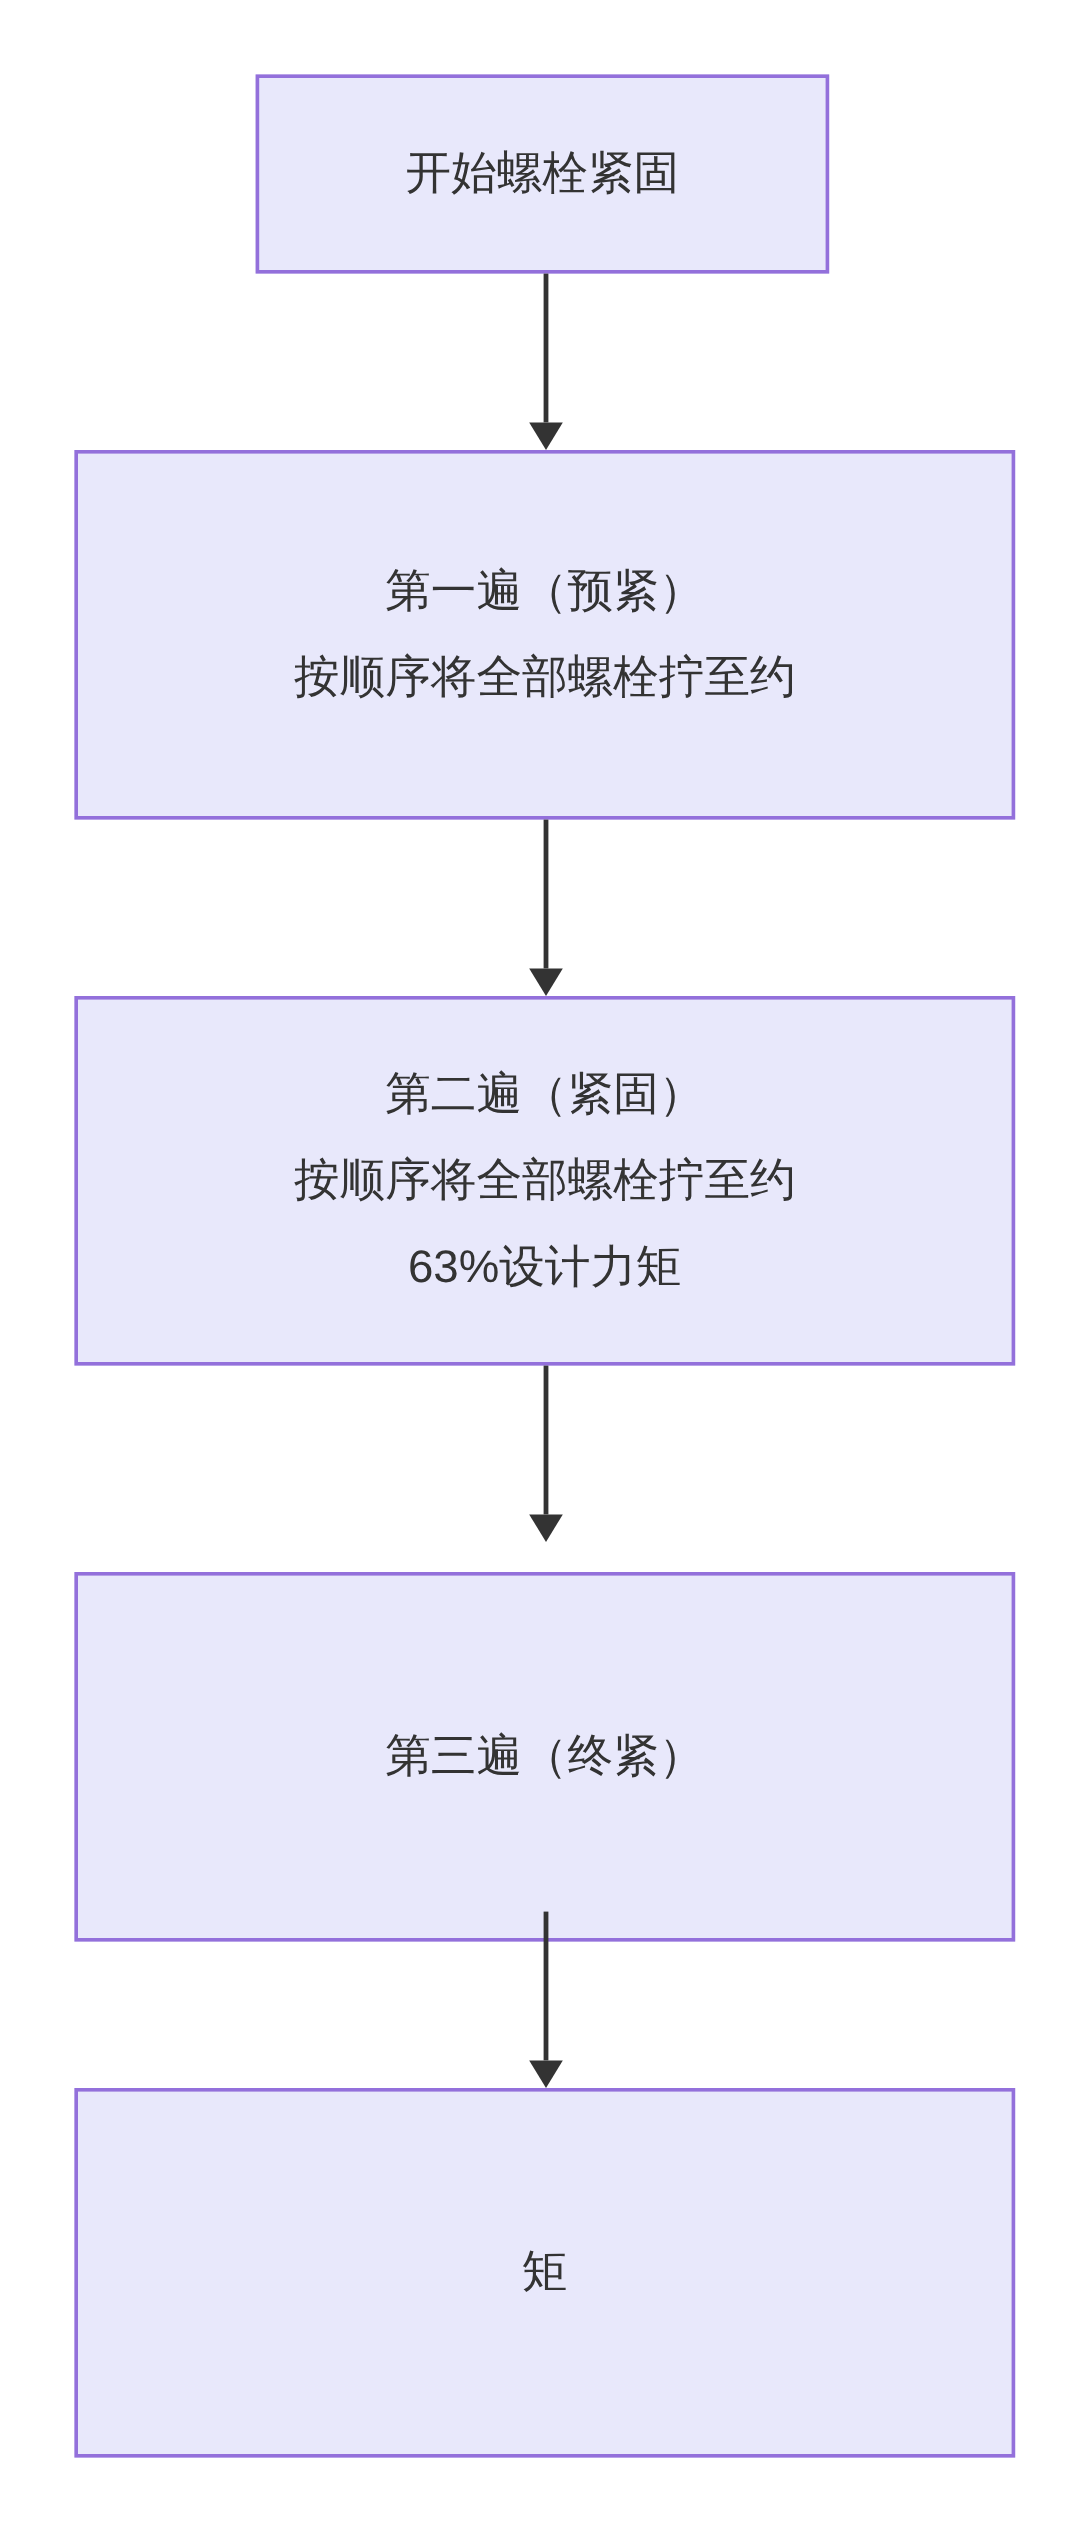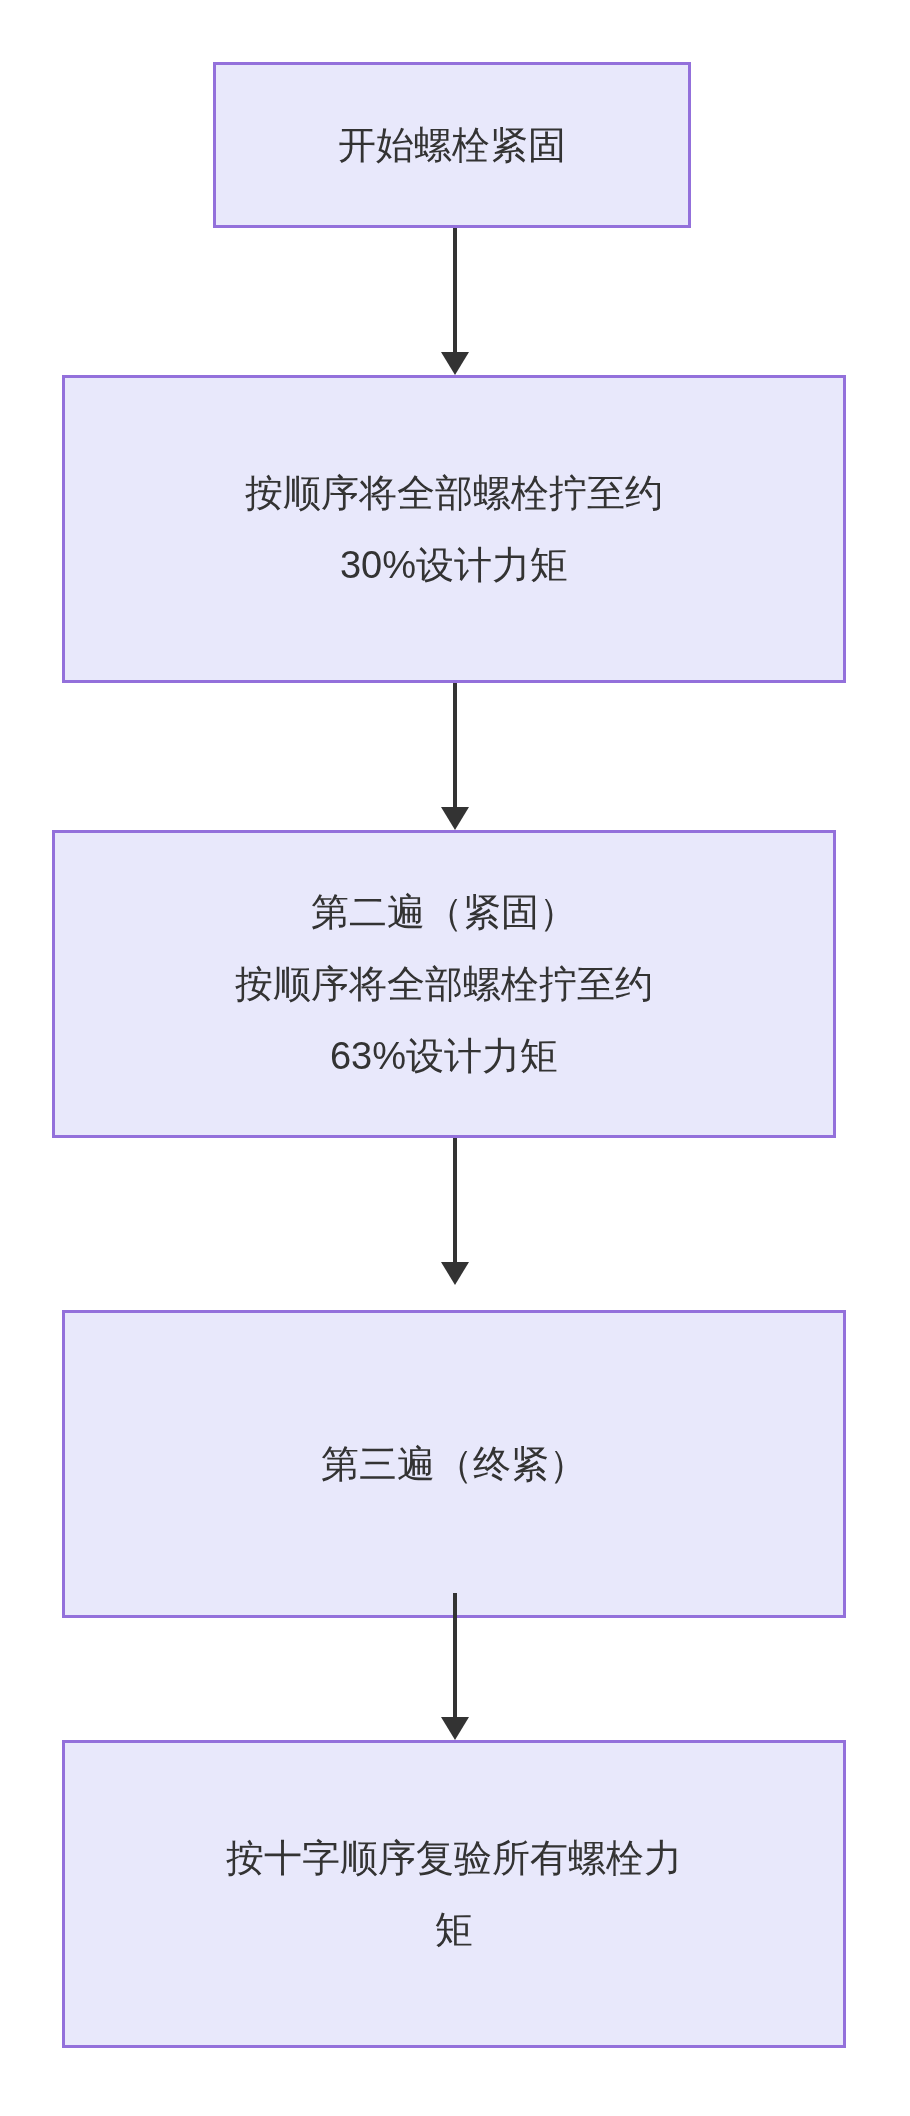--- a/index.html
+++ b/index.html
@@ -31,21 +31,21 @@
     text-align: center;
     color: var(--text, #333333);
     font-size: 38px;
     line-height: 72px;
     font-weight: 400;
   }
   .node .line { white-space: nowrap; }
 
   .n-start { left: 213px; top: 62px;  width: 478px; height: 166px; }
   .n-pass1 { left: 62px;  top: 375px; width: 784px; height: 308px; }
-  .n-pass2 { left: 52px;  top: 830px; width: 784px; height: 308px; }
+  .n-pass2 { left: 62px;  top: 830px; width: 784px; height: 308px; }
   .n-pass3 { left: 62px;  top: 1285px; width: 784px; height: 308px; margin-top: 25px; }
   .n-final { left: 62px;  top: 1740px; width: 784px; height: 308px; }
 
   .arrow {
     position: absolute;
     left: 441px;
     width: 28px;
     display: flex;
     flex-direction: column;
     align-items: center;
@@ -74,22 +74,22 @@
   <div class="node n-start">
     <div class="line">开始螺栓紧固</div>
   </div>
 
   <div class="arrow a-1">
     <div class="shaft"></div>
     <div class="head"></div>
   </div>
 
   <div class="node n-pass1">
+    <div class="line">第一遍（预紧）</div>
     <div class="line">按顺序将全部螺栓拧至约</div>
-    <div class="line">30%设计力矩</div>
   </div>
 
   <div class="arrow a-2">
     <div class="shaft"></div>
     <div class="head"></div>
   </div>
 
   <div class="node n-pass2">
     <div class="line">第二遍（紧固）</div>
     <div class="line">按顺序将全部螺栓拧至约</div>
@@ -104,17 +104,16 @@
   <div class="node n-pass3">
     <div class="line">第三遍（终紧）</div>
   </div>
 
   <div class="arrow a-4">
     <div class="shaft"></div>
     <div class="head"></div>
   </div>
 
   <div class="node n-final">
-    <div class="line">按十字顺序复验所有螺栓力</div>
     <div class="line">矩</div>
   </div>
 
 </div>
 
 </body></html>

